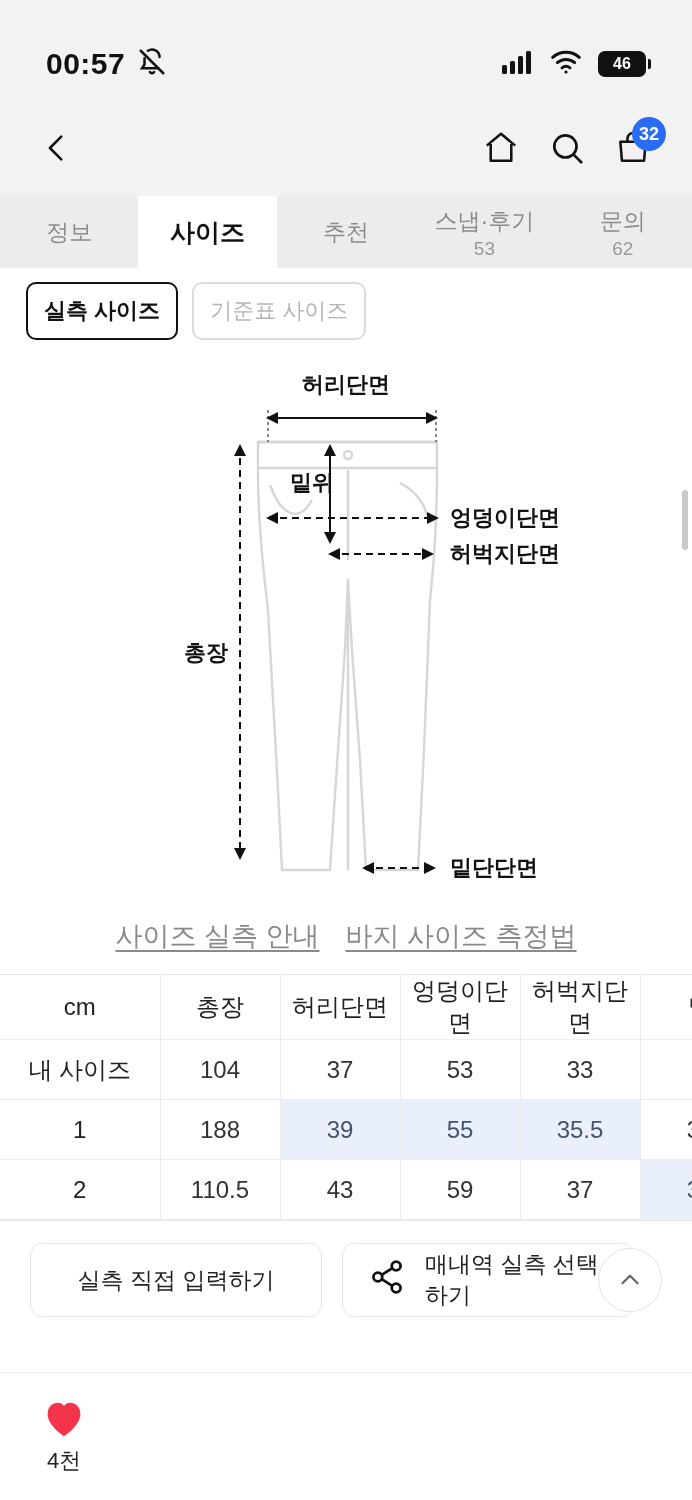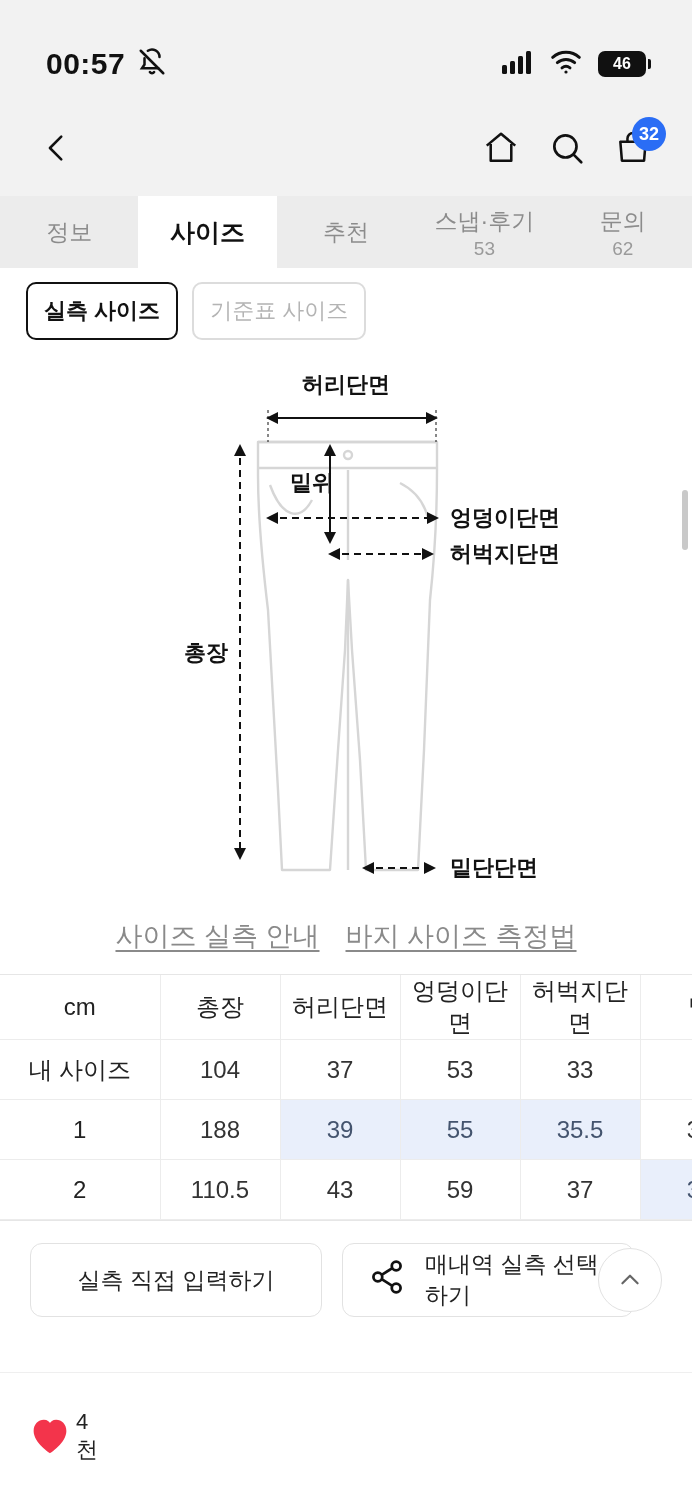--- a/index.html
+++ b/index.html
@@ -101,21 +101,21 @@
     display:flex; align-items:center; justify-content:center; background:#fff;
     margin-left:-56px; z-index:2;
   }
 
   
   .bottombar {
     position:absolute; bottom:0; left:0; width:692px; height:128px;
     background:#fff; border-top:1px solid #efefef;
     display:flex; align-items:center; padding: 0 28px; gap:24px;
   }
-  .like { display:flex; flex-direction:row; align-items:center; gap:4px; width:72px;justify-content:flex-end; }
+  .like { display:flex; flex-direction:column; align-items:center; gap:4px; width:72px;justify-content:flex-end; }
   .like .count { font-size:22px; color:#222; }
   .buy {
     flex:1; height:80px; background:#111; color:#fff; border-radius:8px;
     display:flex; align-items:center; justify-content:center;
     font-size:26px; font-weight:700;
   }
 
   .scrollbar {
     position:absolute; right:4px; top:490px; width:6px; height:60px;
     background:#c9c9c9; border-radius:3px;

